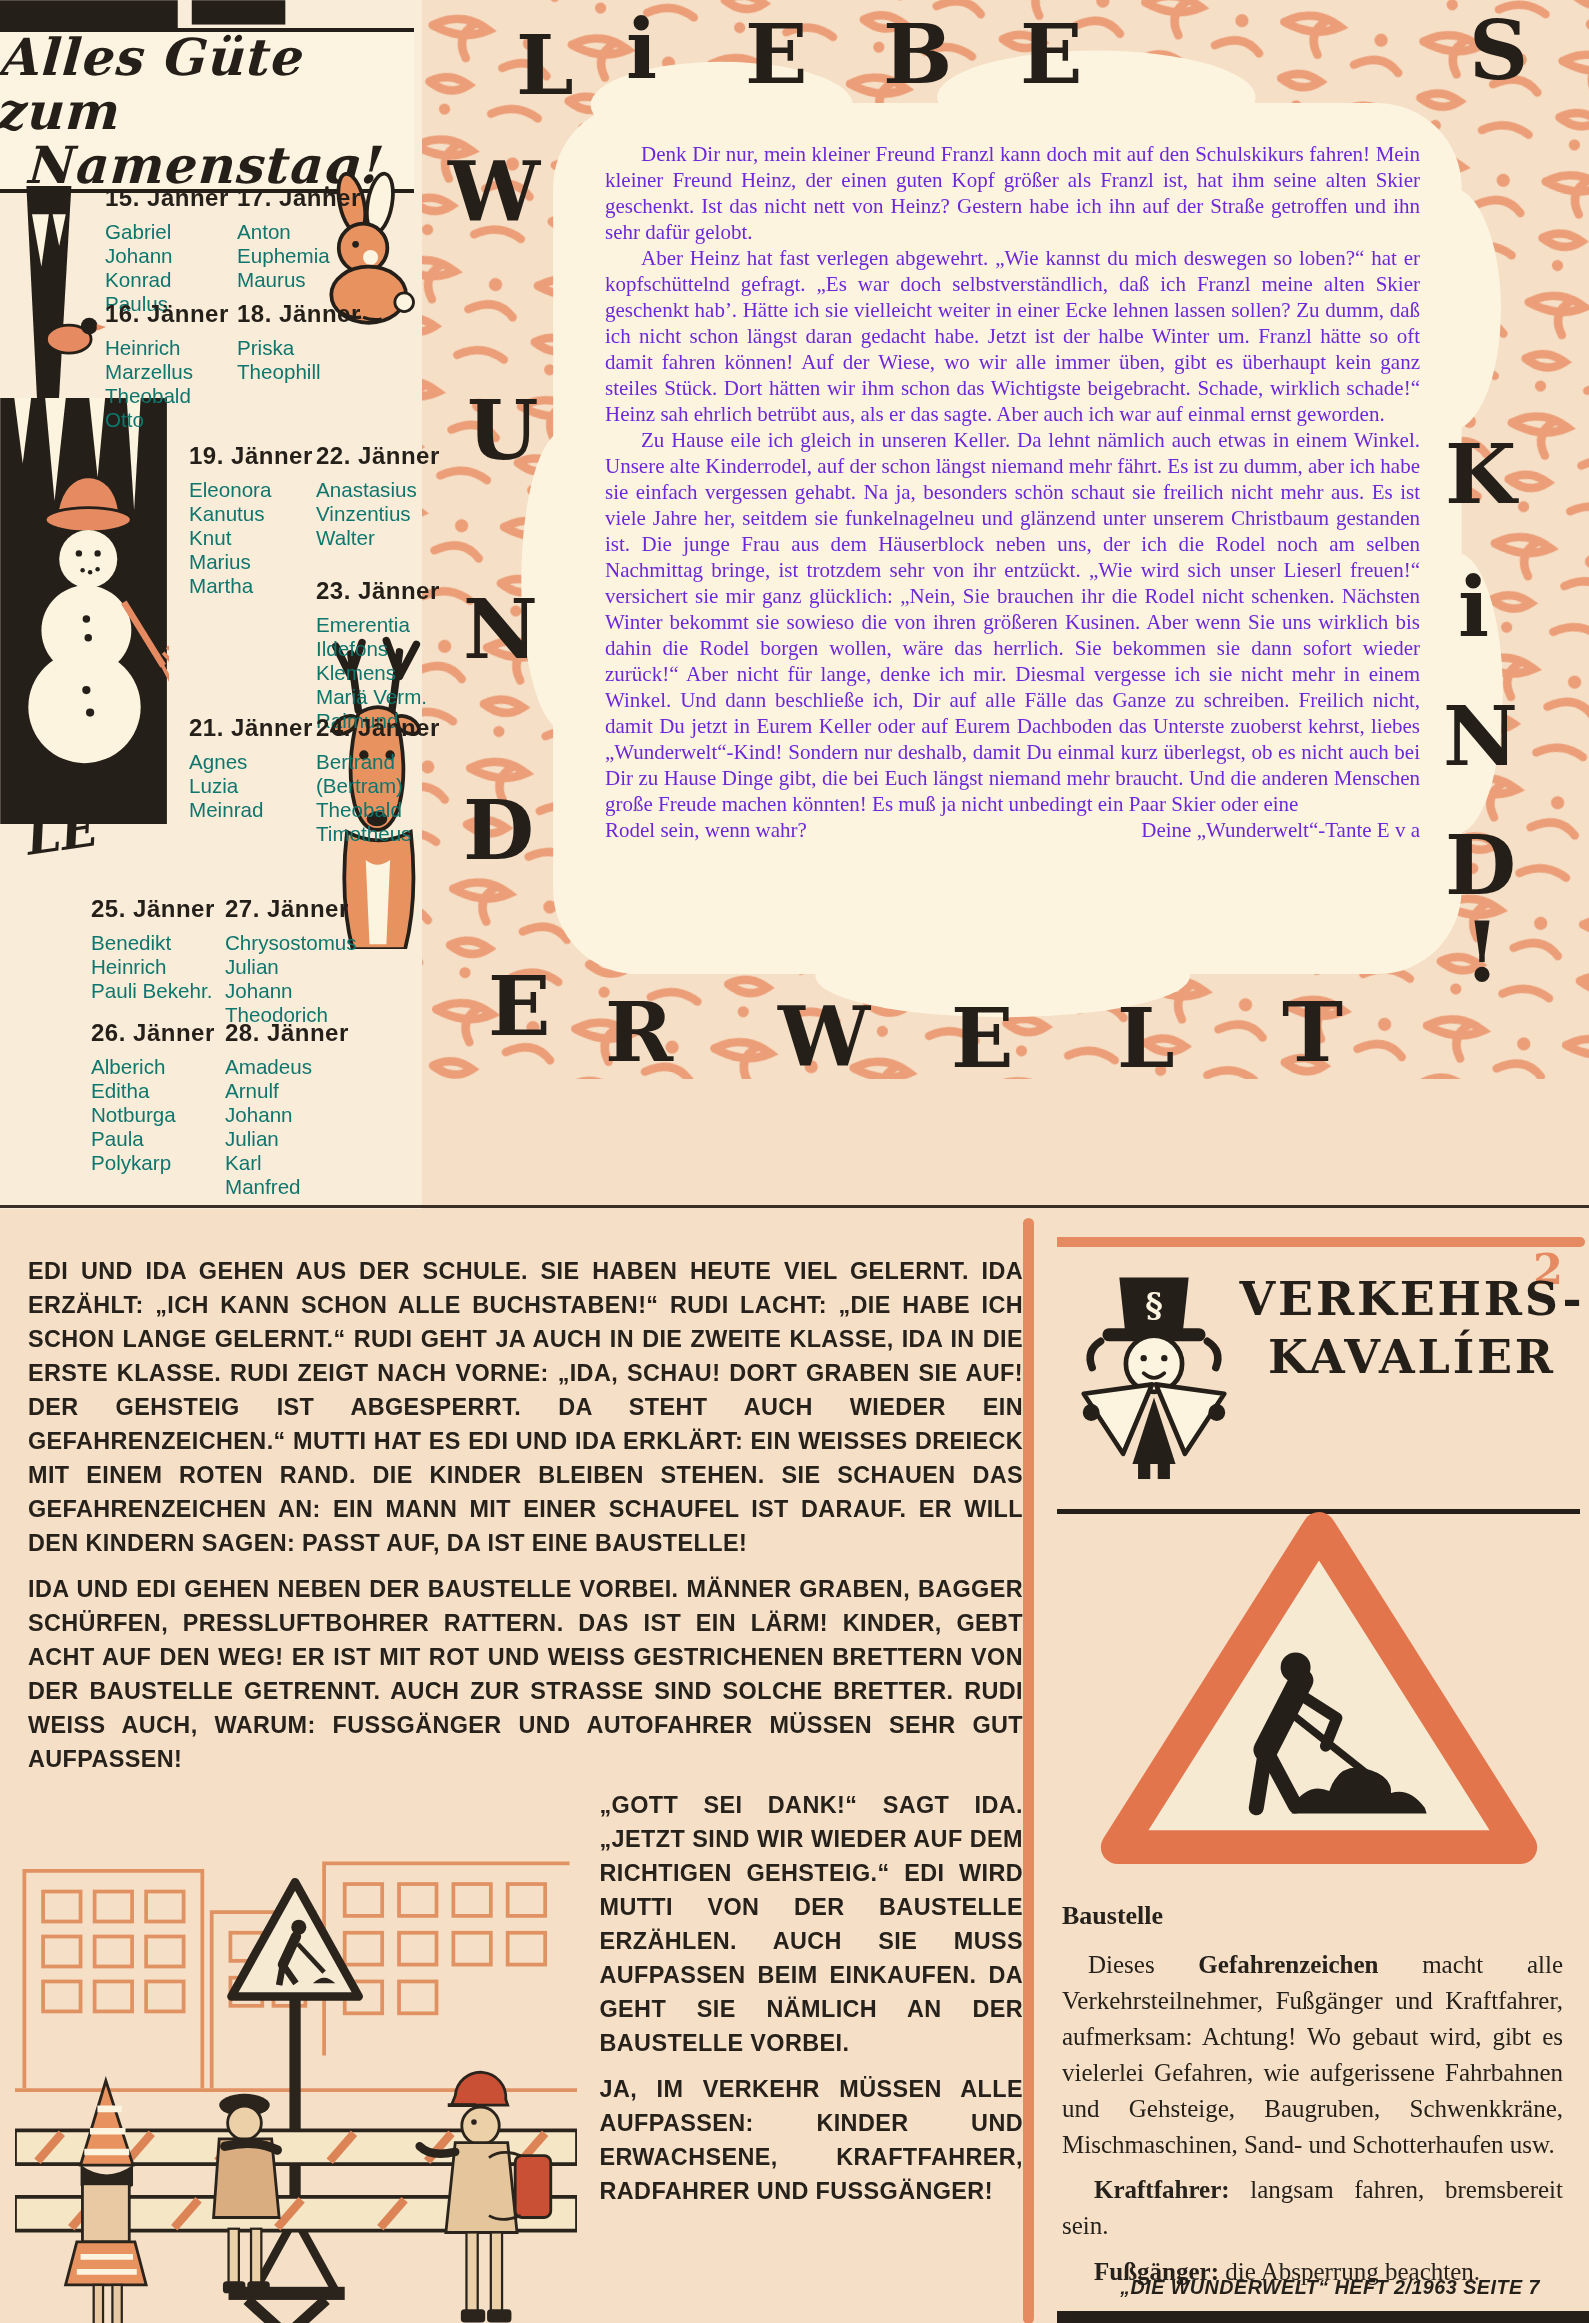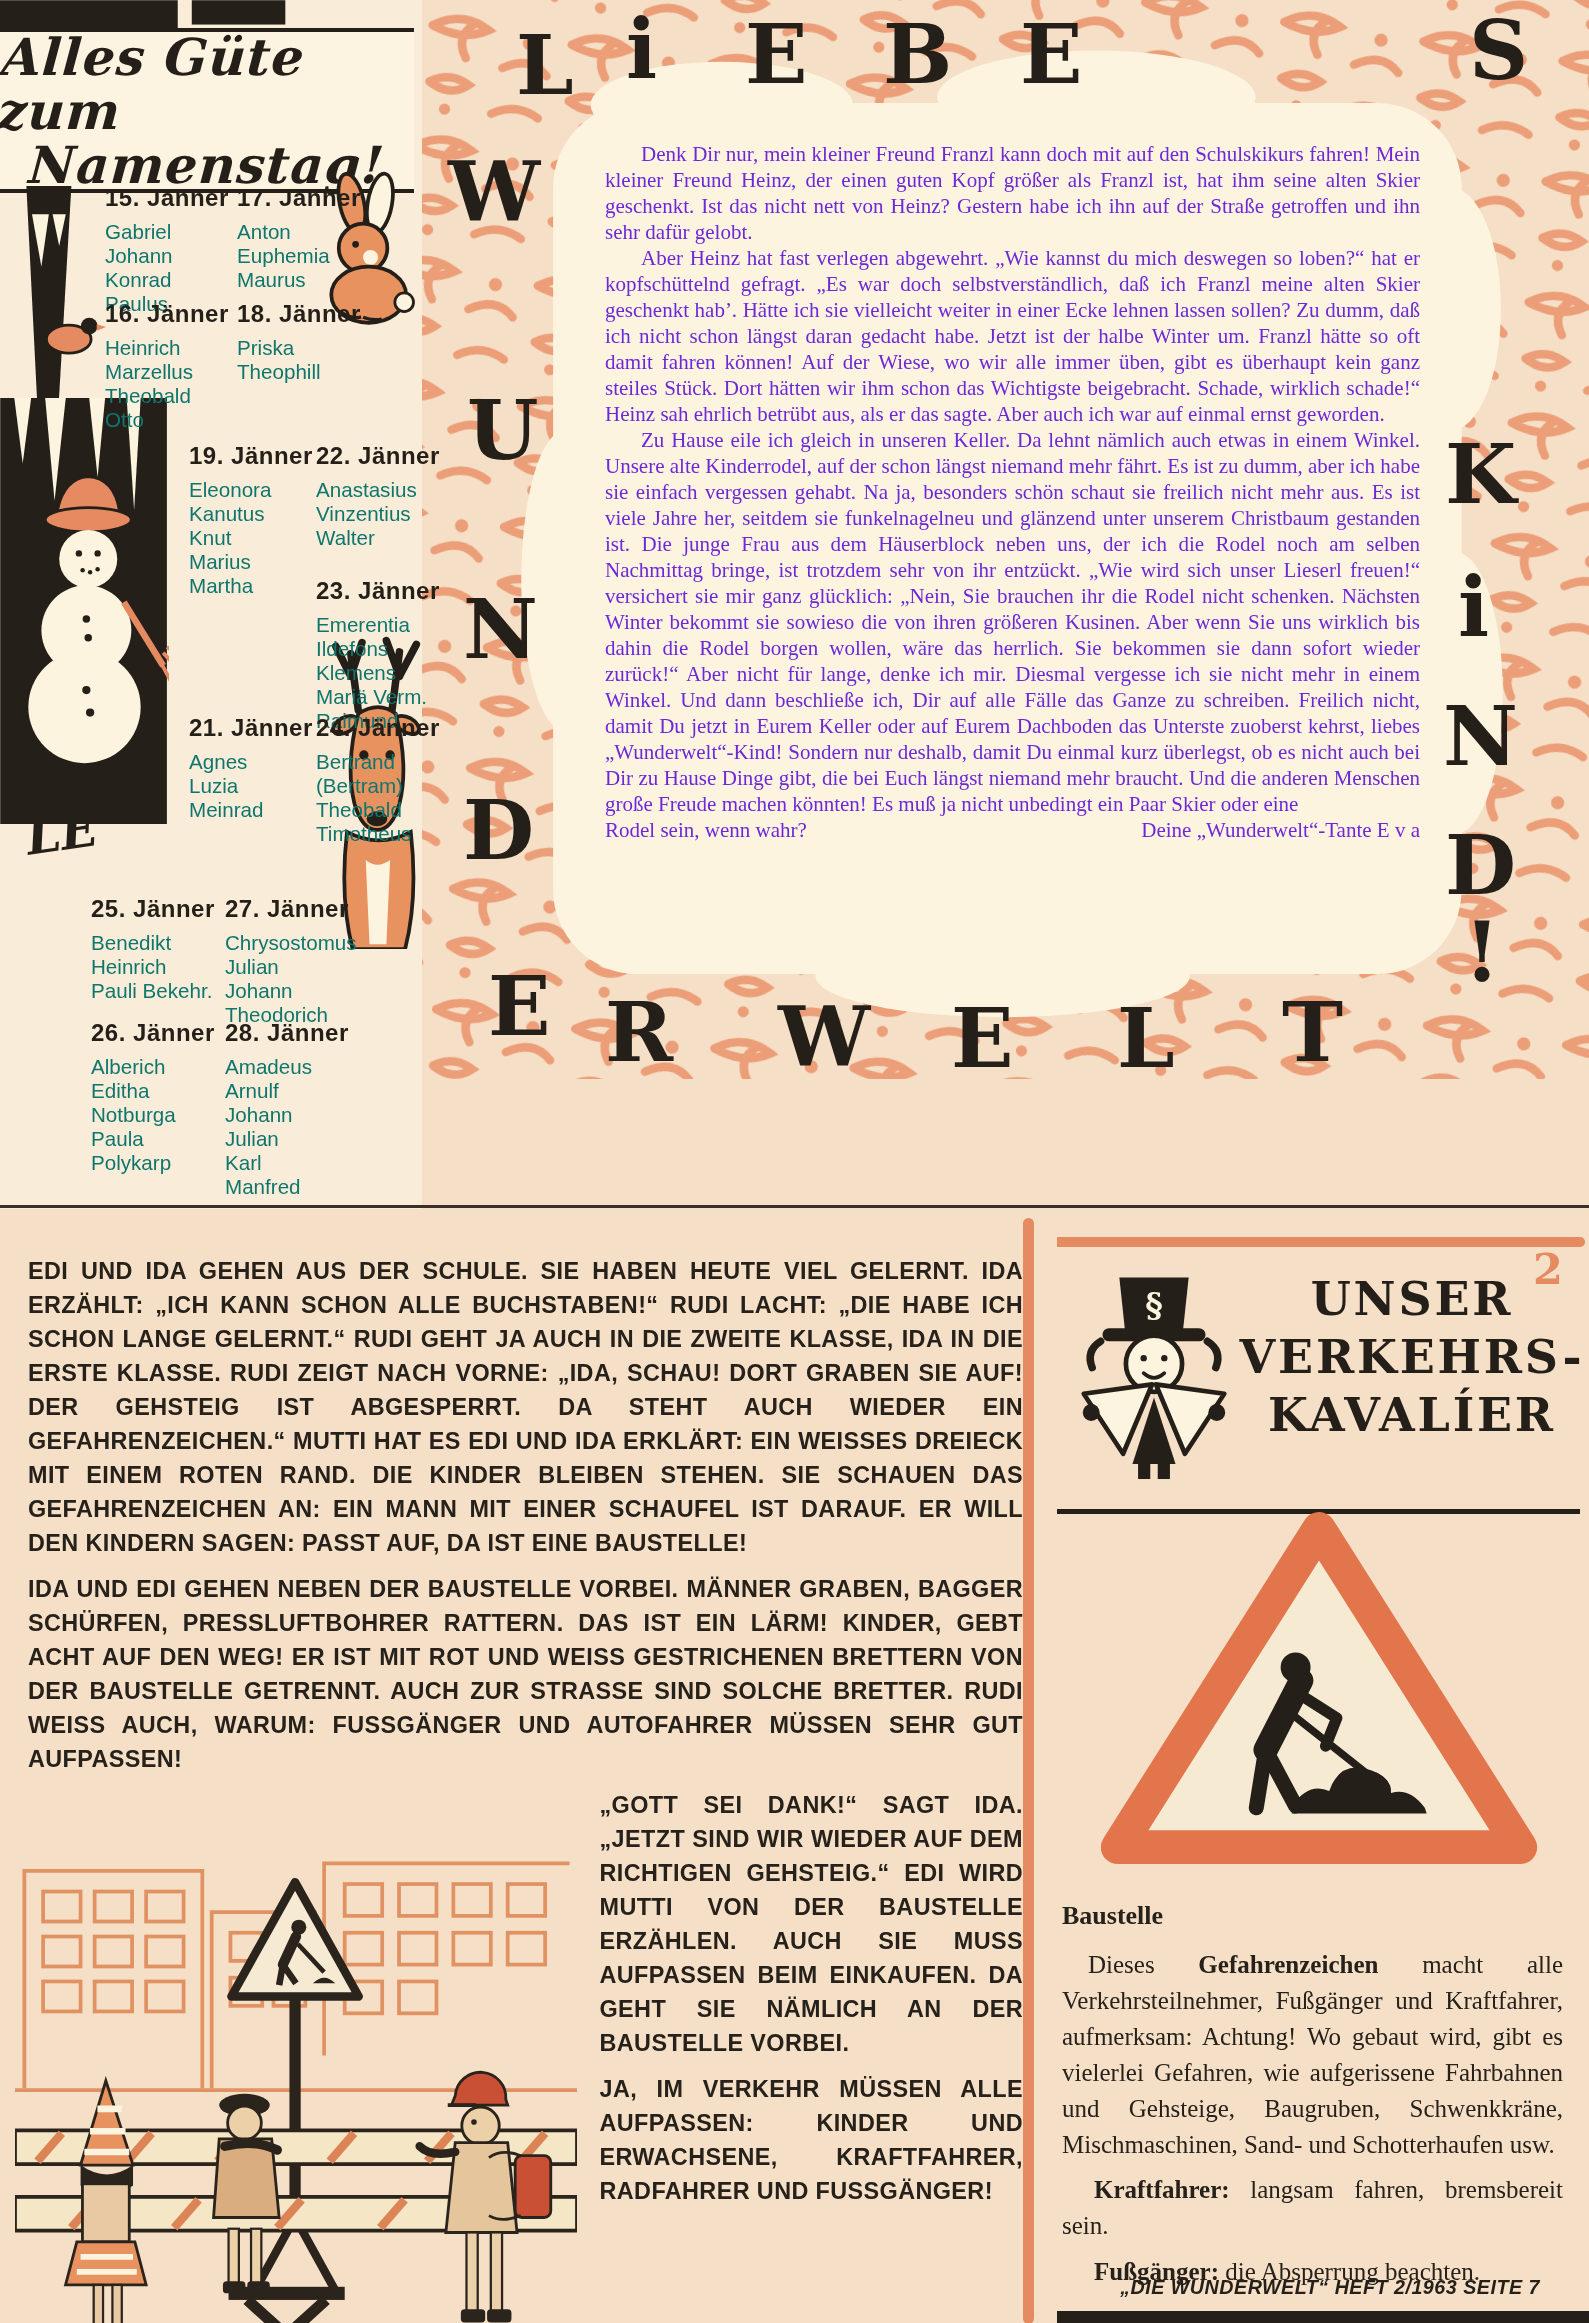--- a/index.html
+++ b/index.html
@@ -449,21 +449,20 @@
       <path d="M84 110 q11 10 22 0" stroke="#241f19" stroke-width="4" fill="none" stroke-linecap="round"></path>
       <path d="M95 136 L72 207 H118 Z" fill="#241f19"></path>
       <path d="M20 132 L93 122 L62 196 Z" fill="#fdf4e0" stroke="#241f19" stroke-width="5" stroke-linejoin="round"></path>
       <path d="M170 132 L97 122 L128 196 Z" fill="#fdf4e0" stroke="#241f19" stroke-width="5" stroke-linejoin="round"></path>
       <circle cx="28" cy="152" r="9" fill="#241f19"></circle>
       <circle cx="162" cy="152" r="9" fill="#241f19"></circle>
       <rect x="78" y="203" width="13" height="20" fill="#241f19"></rect>
       <rect x="99" y="203" width="13" height="20" fill="#241f19"></rect>
     </svg>
     <div class="kav-title">
-      <div>UNSER</div>
       <div>VERKEHRS-</div>
       <div>KAVALÍER</div>
     </div>
     <div class="kav-underline"></div>
   </div>
 
   <div class="sign-wrap">
     <svg width="440" height="361" viewBox="0 0 470 385">
       <path d="M235 22 L450 362 H20 Z" fill="#f7ead3" stroke="#e2754c" stroke-width="36" stroke-linejoin="round"></path>
       <g fill="#241f19">

